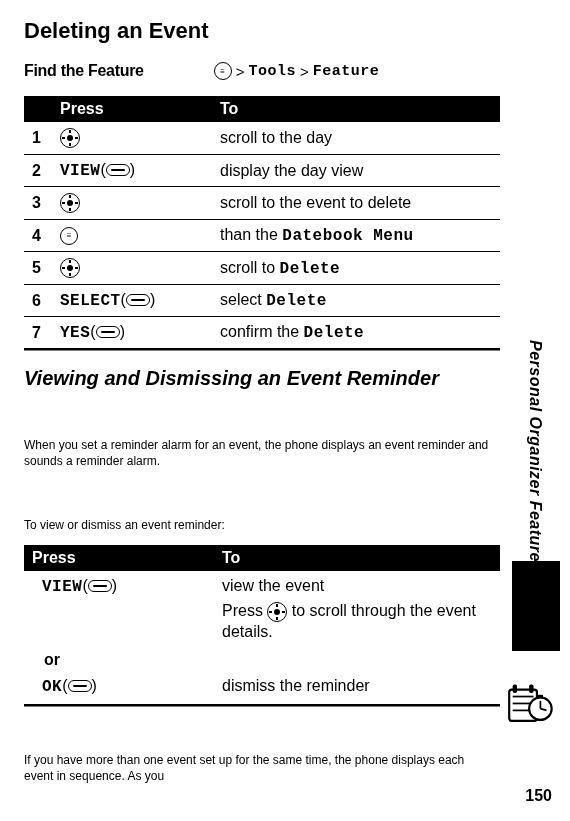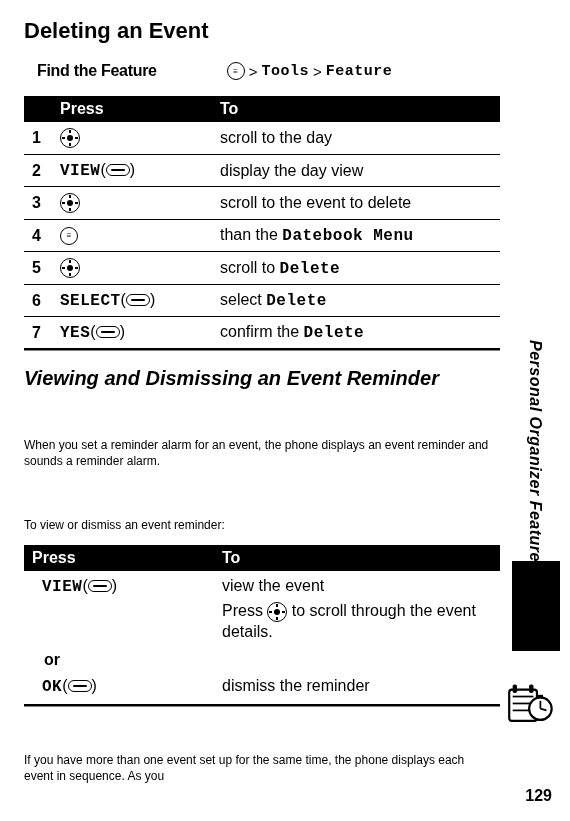--- a/index.html
+++ b/index.html
@@ -18,21 +18,20 @@
   }
   h1.section-title {
     font-weight: bold;
     font-size: 22px;
     margin-bottom: 18px;
   }
   .find-feature {
     display: flex;
     align-items: flex-start;
     margin-bottom: 16px;
-    margin-left: 13px;
   }
   .find-feature-label {
     font-family: "Arial Black", Arial, sans-serif;
     font-weight: 900;
     font-size: 16px;
     margin-right: 70px;
     letter-spacing: -0.3px;
   }
   .breadcrumb {
     display: flex;
@@ -351,14 +350,14 @@
     <line x1="10" y1="34" x2="34" y2="34" stroke="#000" stroke-width="2"></line>
     <line x1="10" y1="42" x2="34" y2="42" stroke="#000" stroke-width="2"></line>
     <rect x="10" y="12" width="5" height="10" rx="2" fill="#000"></rect>
     <rect x="29" y="12" width="5" height="10" rx="2" fill="#000"></rect>
     <circle cx="42" cy="40" r="13" fill="#fff" stroke="#000" stroke-width="2.5"></circle>
     <line x1="42" y1="40" x2="42" y2="31" stroke="#000" stroke-width="2"></line>
     <line x1="42" y1="40" x2="49" y2="42" stroke="#000" stroke-width="2"></line>
     <rect x="39" y="24" width="6" height="4" fill="#000"></rect>
   </svg>
 
-  <div class="pagenum">129</div>
+  <div class="pagenum">150</div>
 </div>
 
 </body></html>

